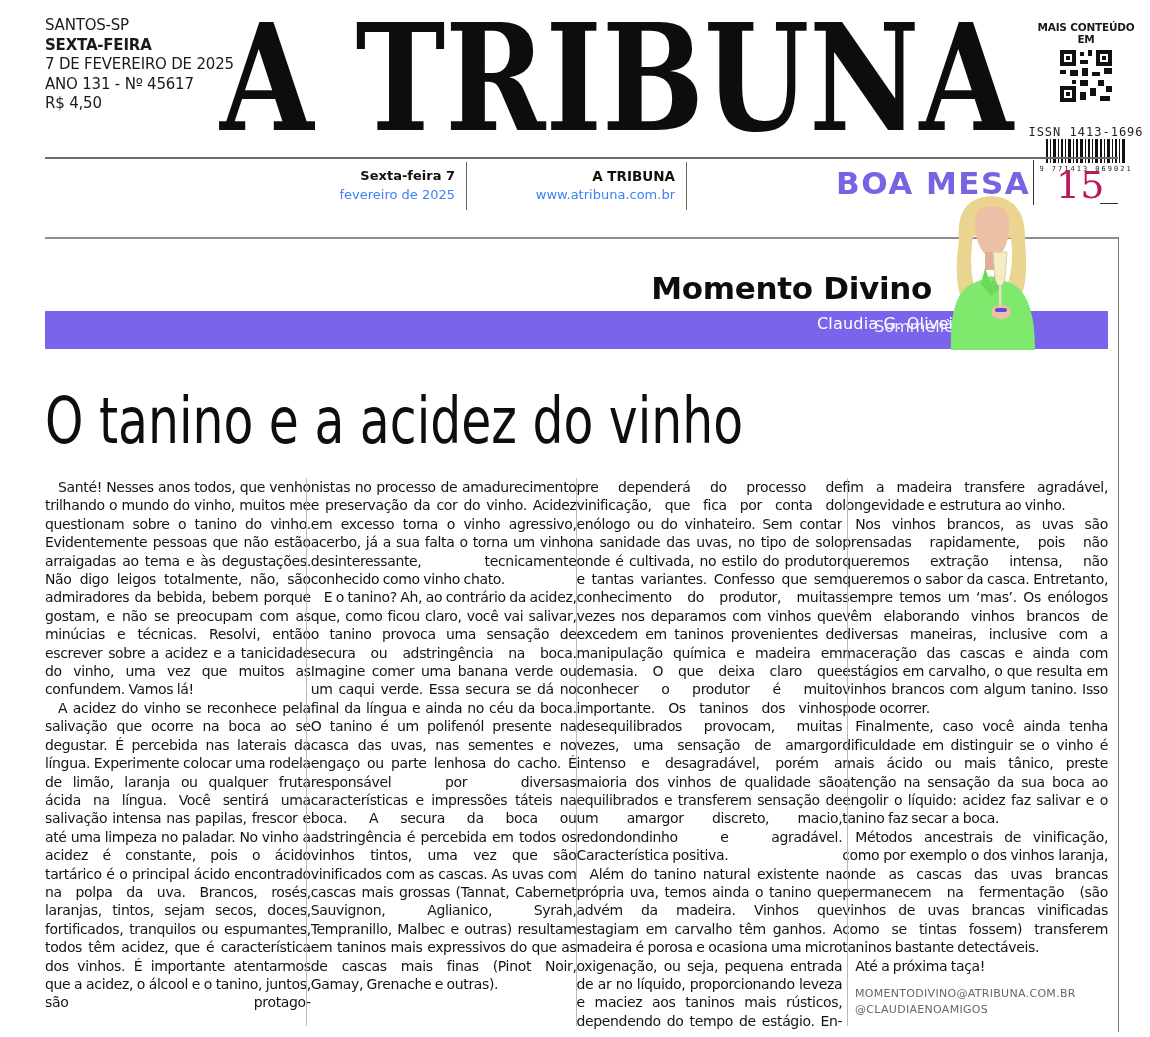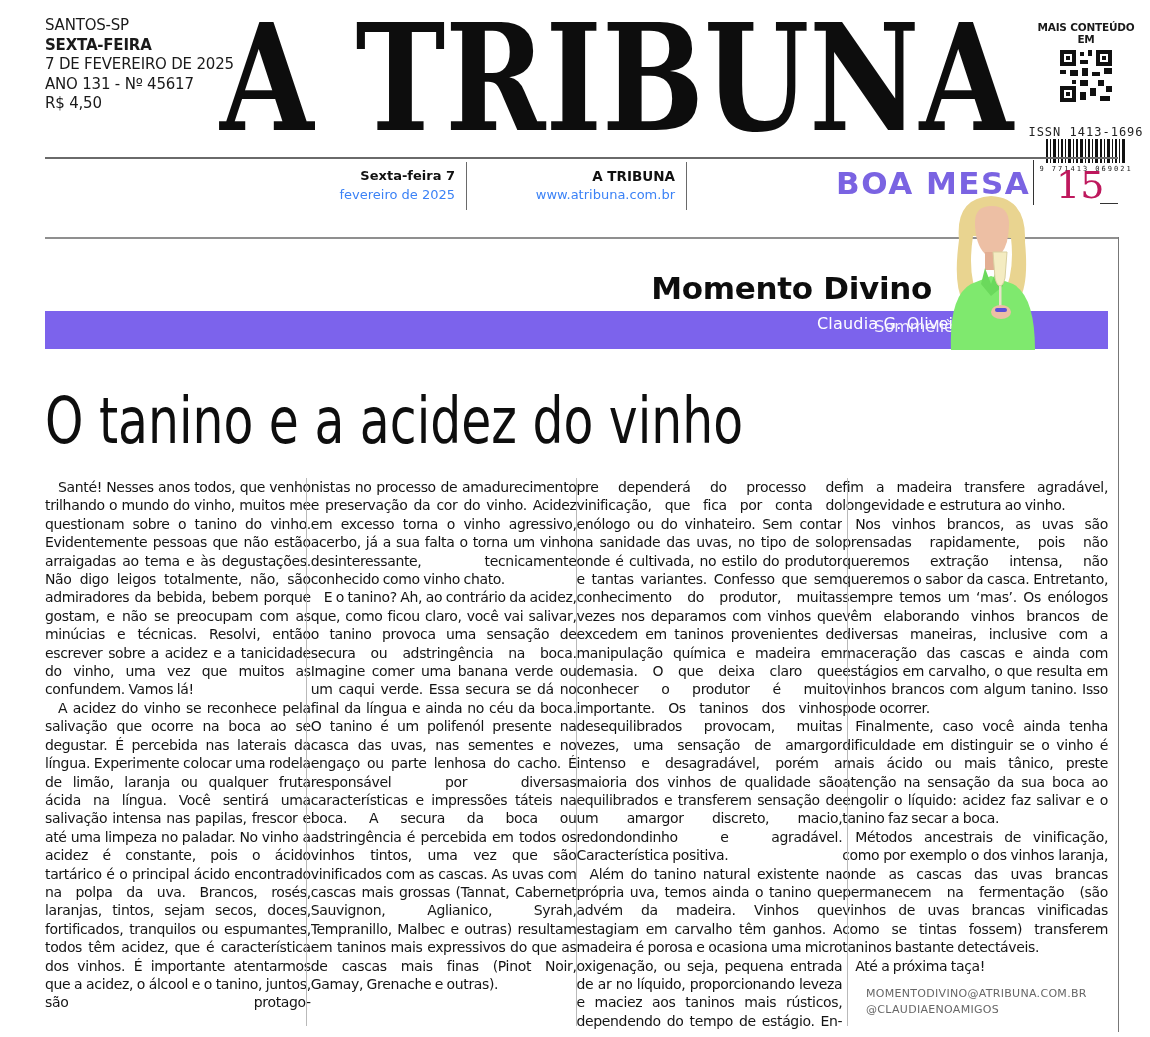--- a/index.html
+++ b/index.html
@@ -35,21 +35,21 @@
   .author{right:210px;top:314px;color:#fff;font-size:16px;letter-spacing:0.2px;}
   .role{right:210px;top:317px;color:#f2effc;font-size:16px;}
 
   
   .columns{left:45px;top:478px;width:1063px;height:552px;display:grid;grid-template-columns:repeat(4,1fr);}
   .col{height:552px;overflow:hidden;}
   p.para{margin:0;text-align:justify;font-size:14px;line-height:18.4px;letter-spacing:-0.35px;word-spacing:-0.6px;color:#141414;}
   p.para.indent{text-indent:13px;}
   p.para.jlast{text-align-last:justify;}
   .contact{left:855px;top:986px;font-size:11px;color:#666;letter-spacing:0.3px;line-height:16px;}
-  .contact div{white-space:nowrap;margin-left:11px;}
+  .contact div{white-space:nowrap;}
 </style>
 </head>
 <body>
 
 <div id="page">
 
   <div class="abs pub-info">
     <div>SANTOS-SP</div>
     <div class="b">SEXTA-FEIRA</div>
     <div>7 DE FEVEREIRO DE 2025</div>

